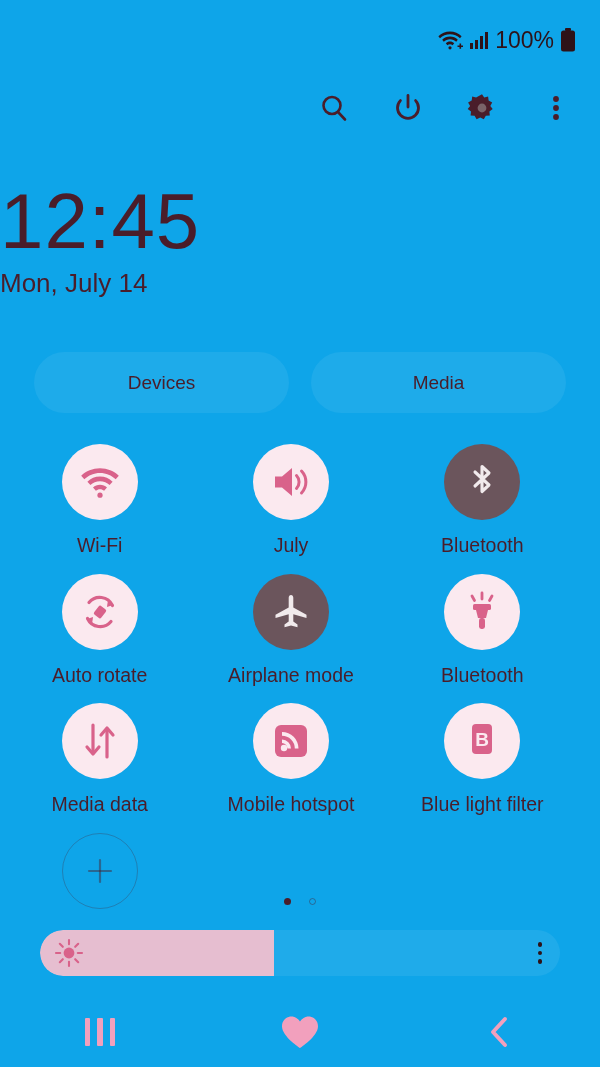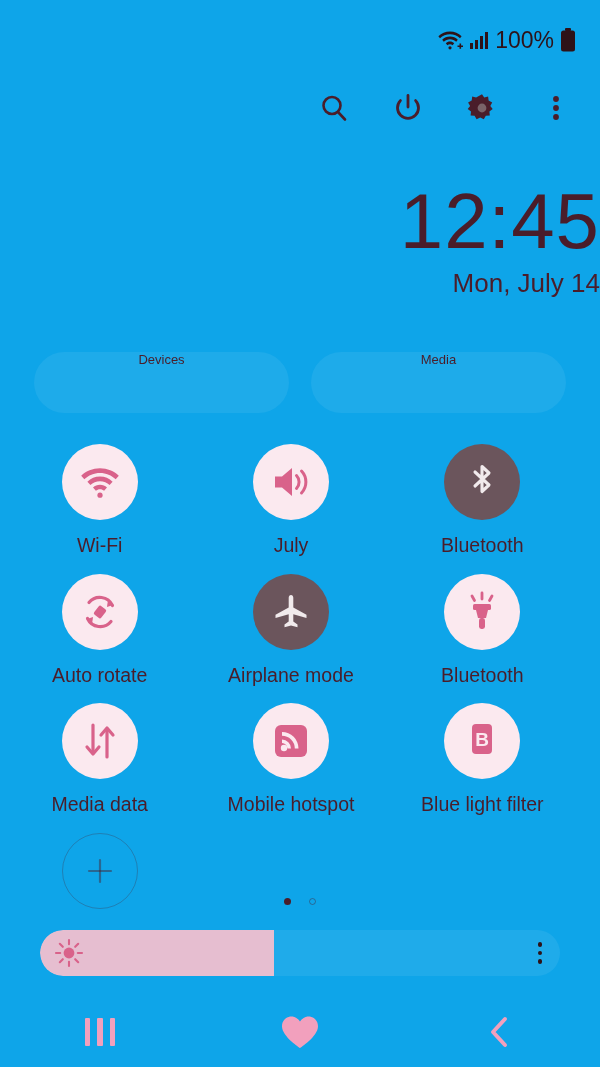--- a/index.html
+++ b/index.html
@@ -21,37 +21,37 @@
   .sb-text { font-size:23px; color:#2e1218; letter-spacing:0px; }
 
   
   .header-icons {
     position:absolute; top:88px; right:24px;
     display:flex; align-items:center; gap:34px;
   }
   .hdr-btn { width:40px; height:40px; display:flex; align-items:center; justify-content:center; }
 
   
-  .clock-wrap { position:absolute; top:182px; left:0; right:0; text-align:right; }
+  .clock-wrap { position:absolute; top:182px; left:0; right:0; text-align:left; }
   .clock {
     font-size:78px; color:#4a1d2a; font-weight:300; line-height:1;
     letter-spacing:1px;
   }
   .date { margin-top:8px; font-size:26px; color:#4a1d2a; font-weight:400; }
 
   
   .pill-row {
     position:absolute; top:352px; left:34px; right:34px;
     display:flex; gap:22px;
   }
   .pill {
     flex:1; height:61px; border-radius:32px;
     background:rgba(255,255,255,0.065);
-    display:flex; align-items:flex-start; justify-content:center;
-    font-size:13px; color:#4a1d2a;
+    display:flex; align-items:center; justify-content:center;
+    font-size:19px; color:#4a1d2a;
   }
 
   
   .grid {
     position:absolute; top:440px; left:4px; right:22px;
     display:grid; grid-template-columns:repeat(3,1fr);
     row-gap:10px;
   }
   .tile {
     display:flex; flex-direction:column; align-items:center;

